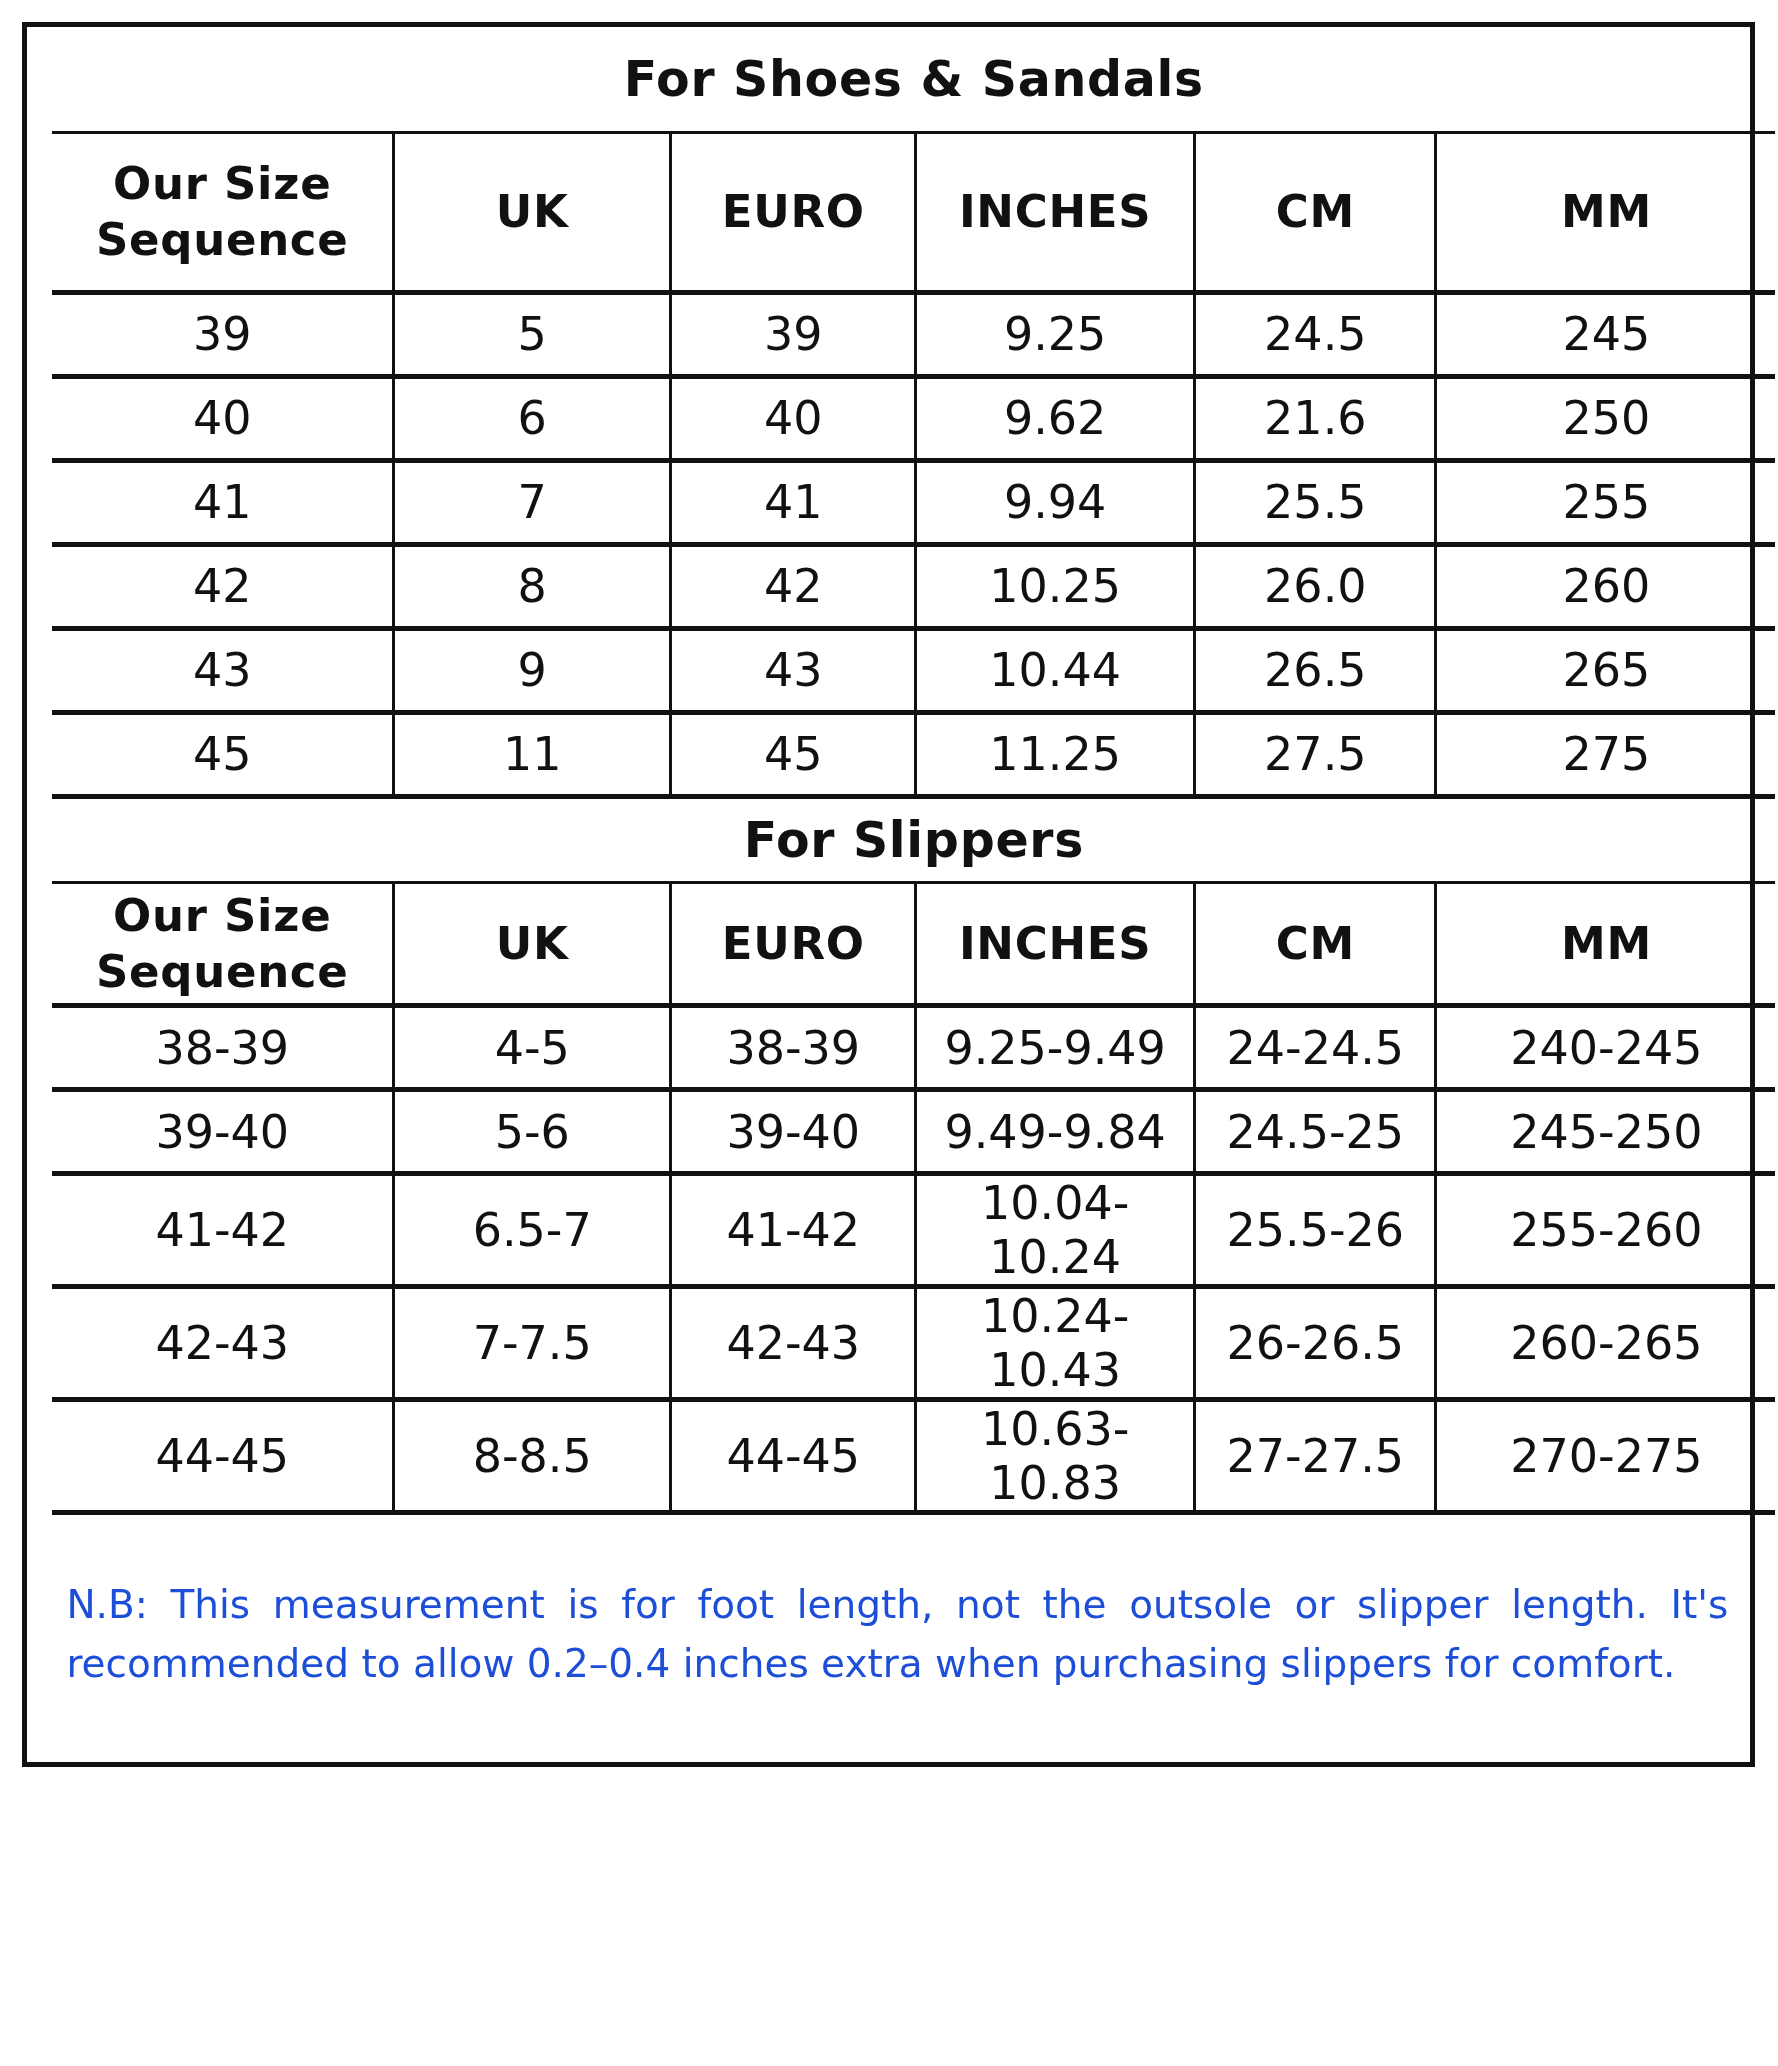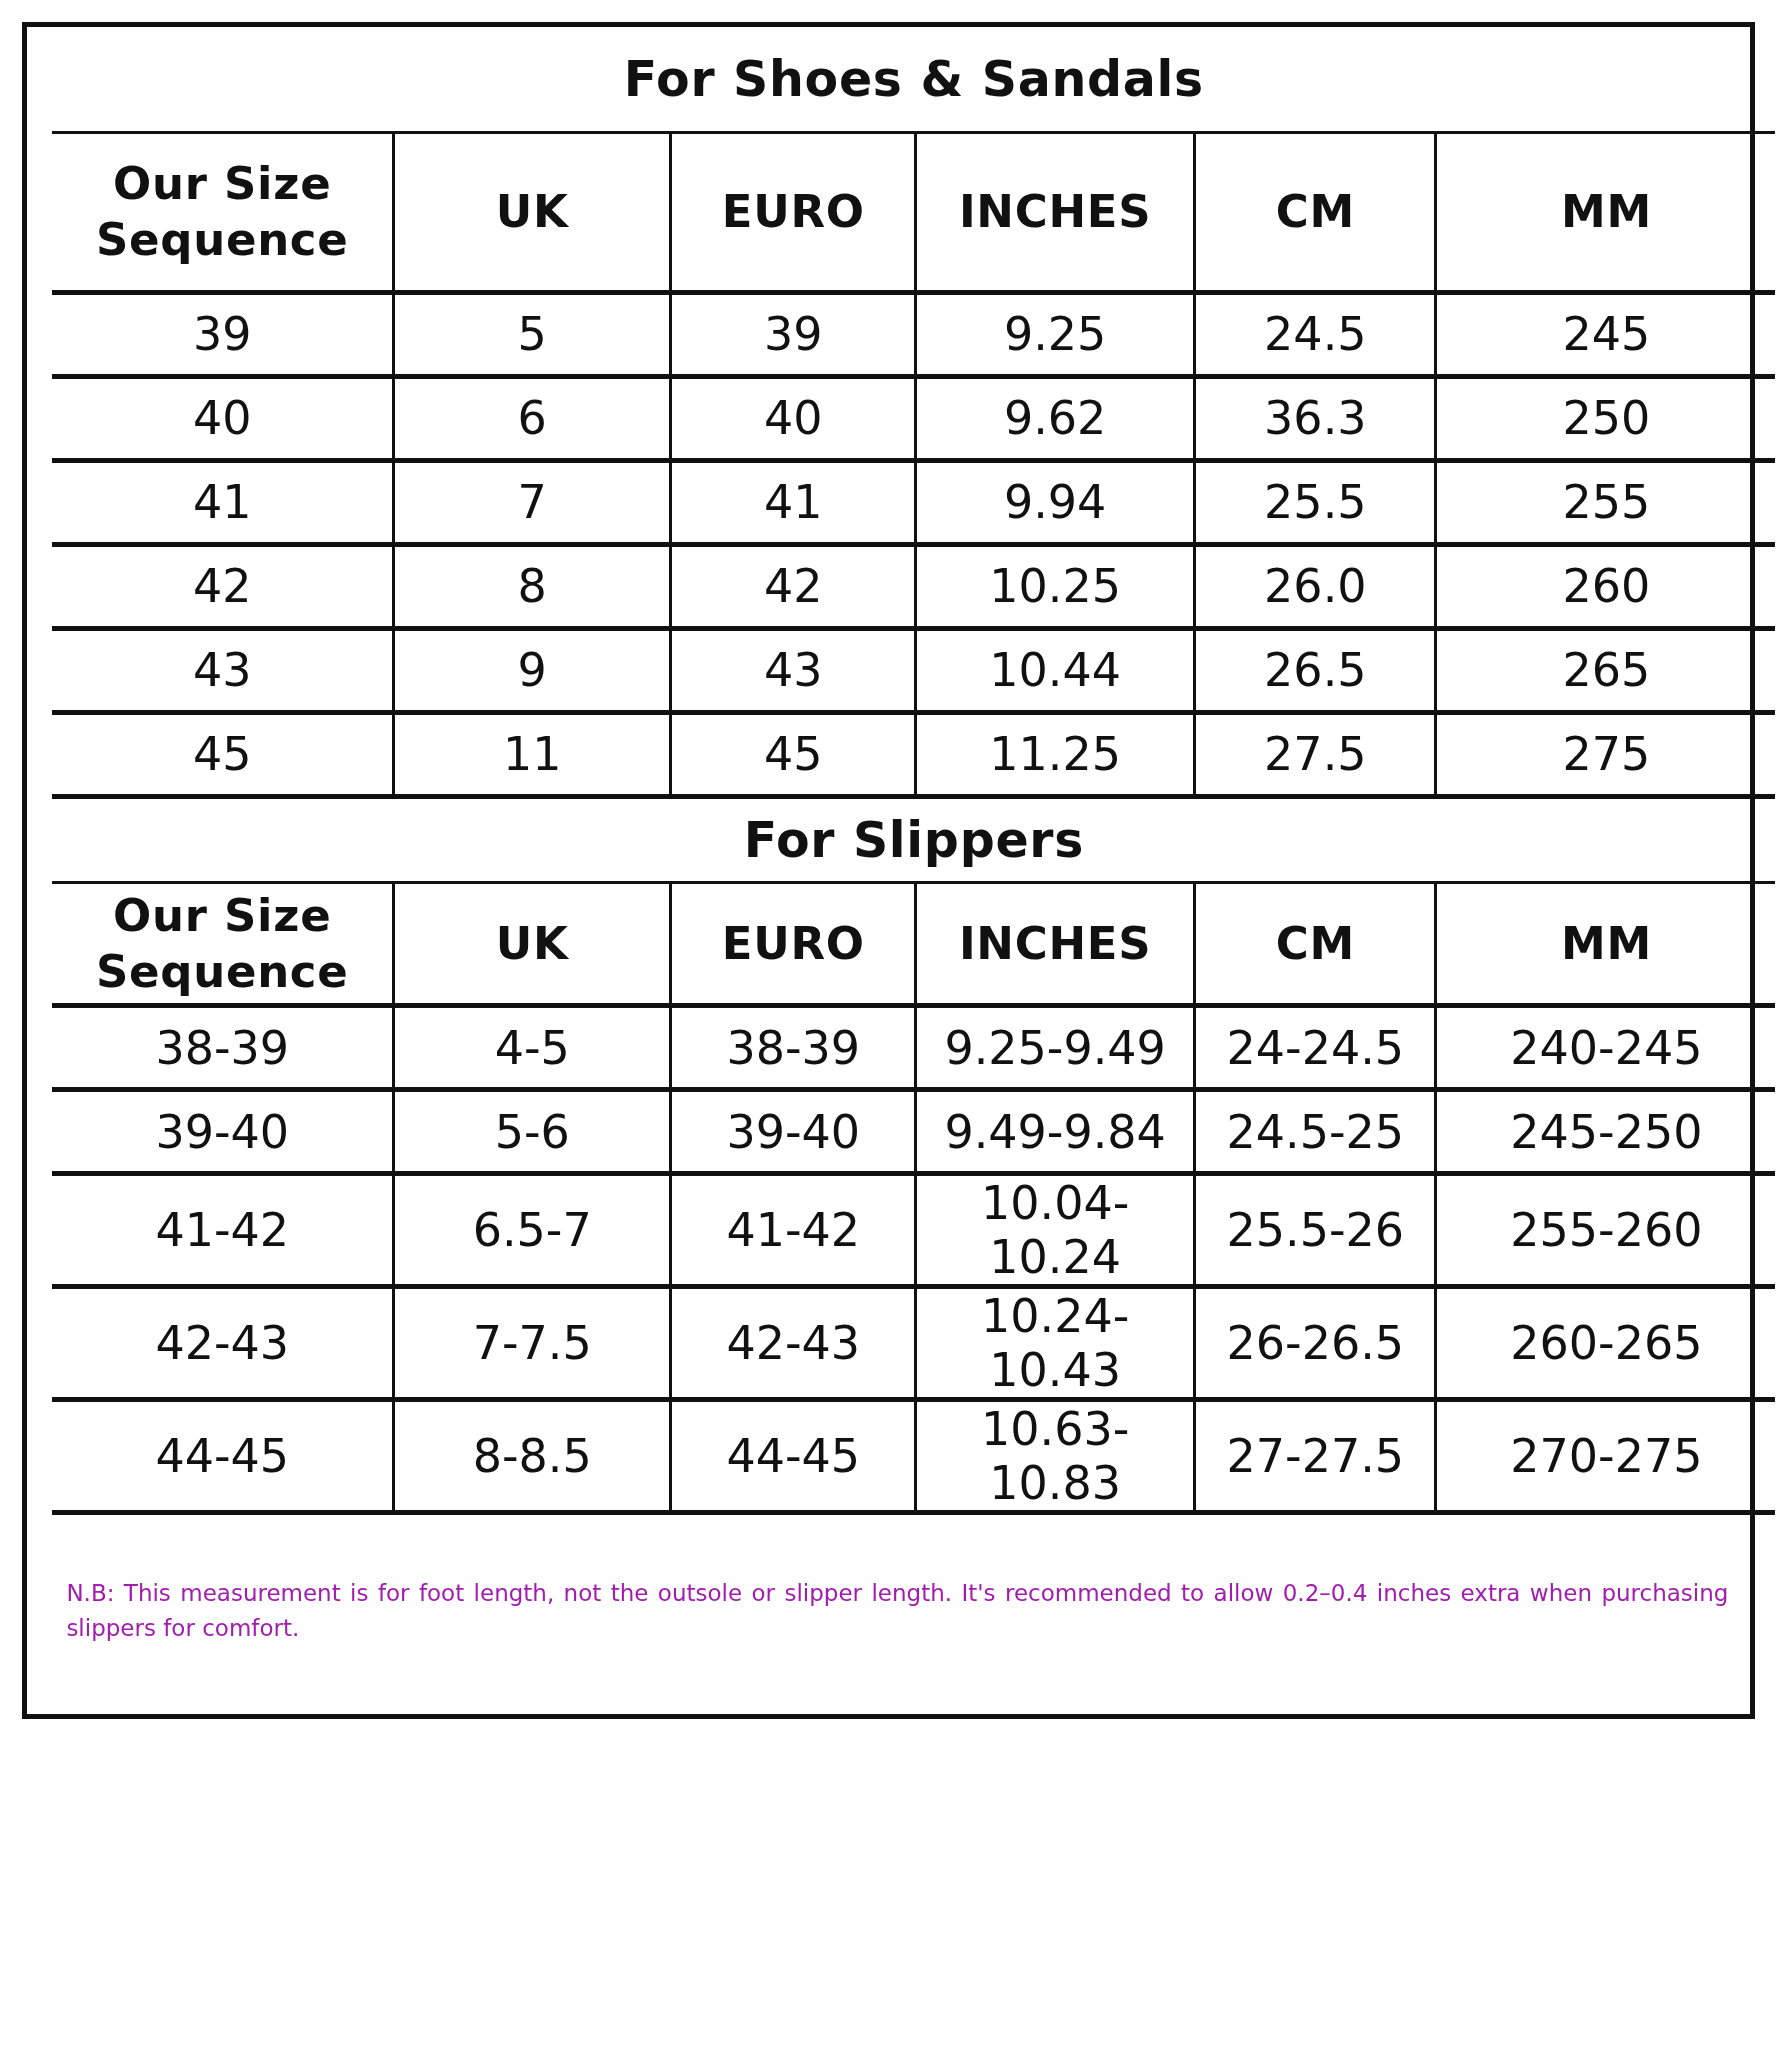--- a/index.html
+++ b/index.html
@@ -61,24 +61,24 @@
   
   .s1 .title-row td  { height: 105px; }
   .s1 .header-row th { height: 160px; }
   .s2 .title-row td  { height: 84px; }
   .s2 .header-row th { height: 123px; }
   .data-row td { height: 84px; }
 
   .note {
     border-top: 0;
     padding: 61px 22px 69px 39px;
-    font-size: 23px;
+    font-size: 39px;
     line-height: 1.5;
     text-align: justify;
-    color: #a21caf;
+    color: #1d4ed8;
   }
 </style>
 </head>
 <body>
 
 <div class="sheet">
   <table class="s1">
       <colgroup>
         <col style="width: 19.8%;">
         <col style="width: 16.1%;">
@@ -105,21 +105,21 @@
           <td class="cell">39</td>
           <td class="cell">9.25</td>
           <td class="cell">24.5</td>
           <td class="cell">245</td>
         </tr>
         <tr class="data-row">
           <td class="cell">40</td>
           <td class="cell">6</td>
           <td class="cell">40</td>
           <td class="cell">9.62</td>
-          <td class="cell">36.3</td>
+          <td class="cell">21.6</td>
           <td class="cell">250</td>
         </tr>
         <tr class="data-row">
           <td class="cell">41</td>
           <td class="cell">7</td>
           <td class="cell">41</td>
           <td class="cell">9.94</td>
           <td class="cell">25.5</td>
           <td class="cell">255</td>
         </tr>

